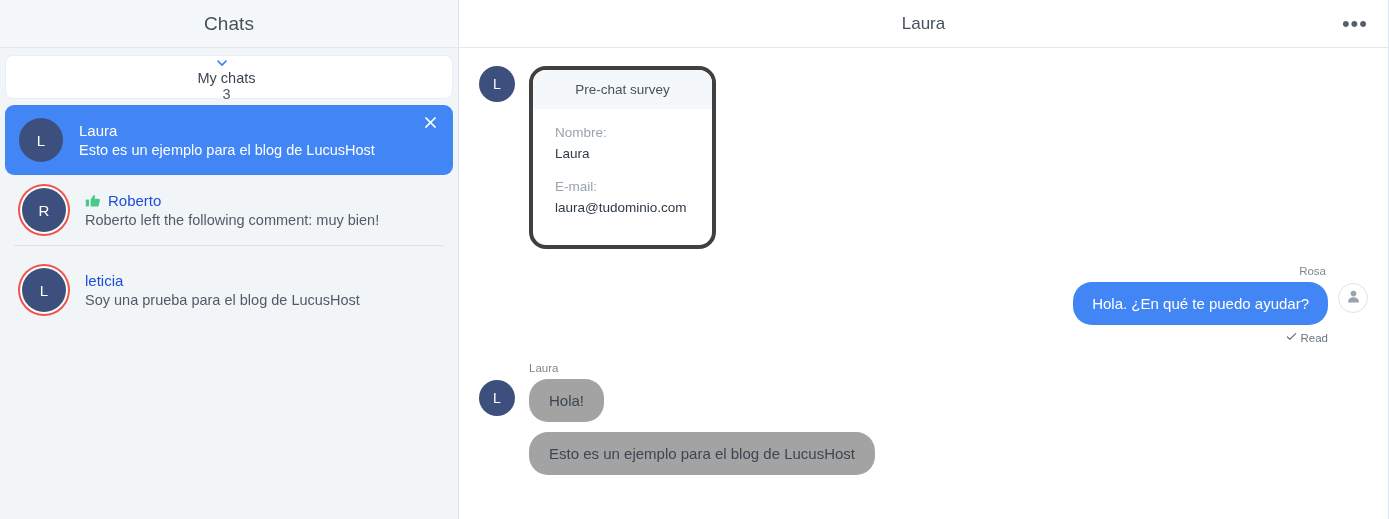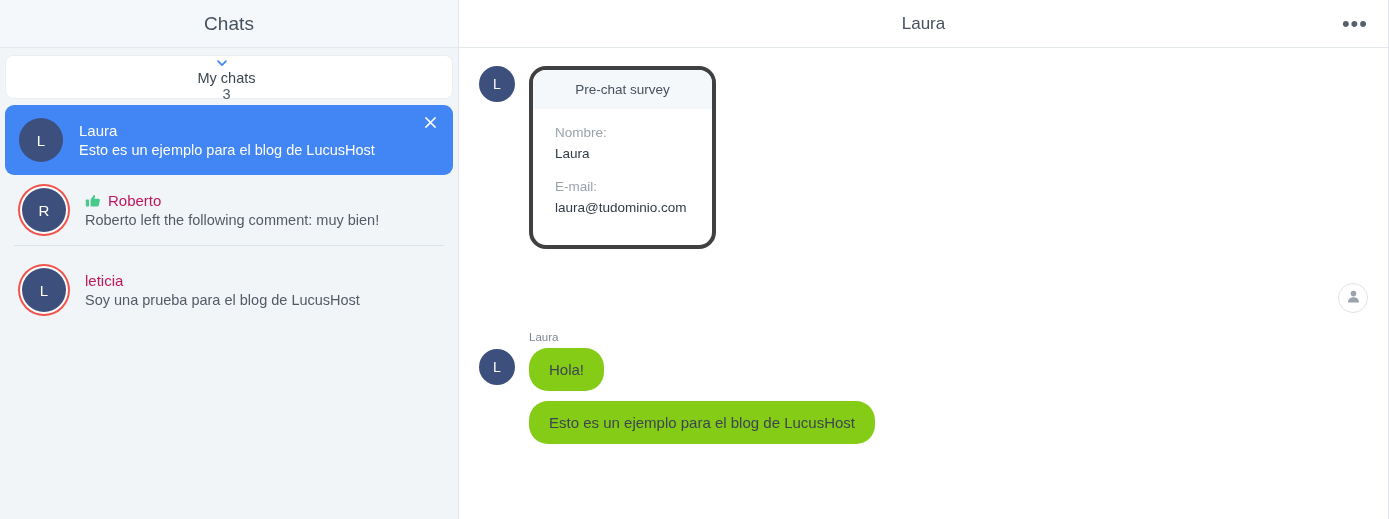--- a/index.html
+++ b/index.html
@@ -113,21 +113,21 @@
   }
   .chat-text { min-width: 0; flex: 1; }
   .chat-name-row {
     display: flex;
     align-items: center;
     gap: 7px;
     margin-bottom: 3px;
   }
   .chat-name {
     font-size: 15px;
-    color: #be185d;
+    color: #1d4ed8;
   }
   .chat-item.selected .chat-name { color: #ffffff; }
   .chat-preview {
     font-size: 14.5px;
     color: #515b66;
     white-space: nowrap;
     overflow: hidden;
     text-overflow: ellipsis;
   }
   .chat-item.selected .chat-preview { color: #ffffff; }
@@ -274,21 +274,21 @@
   }
 
   
   .in-block {
     margin-top: 18px;
     display: flex;
     align-items: flex-start;
   }
   .in-col { display: flex; flex-direction: column; align-items: flex-start; }
   .bubble-in {
-    background: #84cc16;
+    background: #a3a3a3;
     color: #3c4650;
     font-size: 15px;
     padding: 13px 20px;
     border-radius: 19px;
     margin-bottom: 10px;
     max-width: 620px;
   }
   .bubble-in:last-child { margin-bottom: 0; }
   .in-avatar-spacer { margin-top: 18px; }
 </style>
@@ -389,20 +389,32 @@
             </div>
             <div class="survey-field">
               <div class="survey-label">E-mail:</div>
               <div class="survey-value">laura@tudominio.com</div>
             </div>
           </div>
         </div>
       </div>
 
       <div class="out-block">
+        <div class="out-col">
+          <div class="sender-label">Rosa</div>
+          <div class="bubble-out">Hola. ¿En qué te puedo ayudar?</div>
+          <div class="read-status">
+            <span>
+              <svg width="11" height="11" viewBox="0 0 12 12">
+                <path d="M1.5 6.5 L4.3 9 L10.5 2.8" fill="none" stroke="#6b747e" stroke-width="1.3" stroke-linecap="round" stroke-linejoin="round"></path>
+              </svg>
+            </span>
+            <span>Read</span>
+          </div>
+        </div>
         <div class="rosa-avatar">
           <span>
             <svg width="17" height="17" viewBox="0 0 20 20">
               <circle cx="10" cy="6.6" r="3.3" fill="#9aa3ad"></circle>
               <path d="M3.6 17 C3.6 12.6 6.5 11 10 11 C13.5 11 16.4 12.6 16.4 17 Z" fill="#9aa3ad"></path>
             </svg>
           </span>
         </div>
       </div>
 

